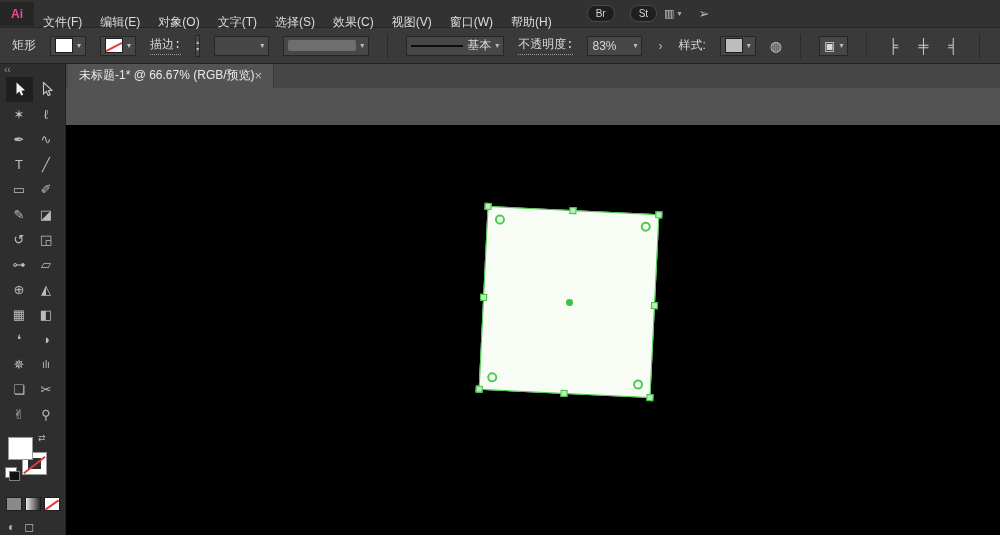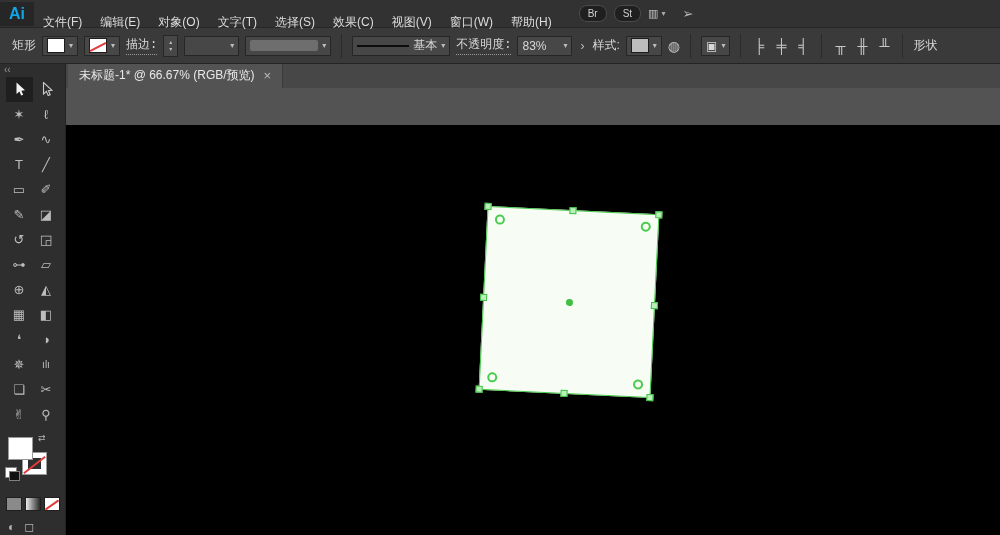--- a/index.html
+++ b/index.html
@@ -2,33 +2,33 @@
 <html><head>
 <meta charset="utf-8">
 <style>
   html,body{margin:0;padding:0;background:#000;}
   .app{position:relative;width:1000px;height:535px;background:#3a3a3a;overflow:hidden;
        font-family:"Liberation Sans","DejaVu Sans",sans-serif;-webkit-font-smoothing:antialiased;}
 
   
   .menubar{position:absolute;left:0;top:0;right:0;height:27px;background:#323232;
            display:flex;align-items:center;color:#dcdcdc;font-size:12px;z-index:30;}
-  .logo{width:34px;height:24px;background:#262626;color:#0ea5e9;font-weight:bold;font-size:16px;
+  .logo{width:34px;height:24px;background:#262626;color:#ec4899;font-weight:bold;font-size:12px;
         display:flex;align-items:center;justify-content:center;}
   .menu-item{padding:4px 9px;line-height:27px;cursor:default;margin-top:17px;}
   .menubar-right{display:flex;align-items:center;gap:7px;margin-left:18px;}
-  .badge{background:#1f1f1f;color:#d0d0d0;font-size:10px;padding:2px 8px;border-radius:8px;border:1px solid #4a4a4a;}
+  .badge{background:#1f1f1f;color:#d0d0d0;font-size:10px;padding:2px 8px;border-radius:8px;border:1px solid #4a4a4a;margin-left:8px;}
   .ws{display:flex;align-items:center;gap:3px;color:#c7c7c7;font-size:11px;}
   .ws .caret{font-size:8px;color:#aaa;}
   .share-ic{color:#b9b9b9;font-size:13px;margin-left:10px;}
 
   
   .controlbar{position:absolute;left:0;top:27px;right:0;height:35px;background:#3a3a3a;
               border-top:1px solid #262626;border-bottom:1px solid #232323;display:flex;align-items:center;
-              gap:6px;padding-left:12px;color:#d8d8d8;font-size:12px;overflow:hidden;white-space:nowrap;z-index:20;}
+              gap:14px;padding-left:12px;color:#d8d8d8;font-size:12px;overflow:hidden;white-space:nowrap;z-index:20;}
   .sep{width:1px;height:24px;background:#2b2b2b;margin:0 4px;flex:0 0 auto;}
   .ulbl{border-bottom:1px dotted #9a9a9a;padding-bottom:1px;font-family:Liberation Mono, monospace;}
   .dd{display:flex;align-items:center;gap:4px;background:#474747;border:1px solid #262626;height:20px;
       padding:0 4px;box-sizing:border-box;flex:0 0 auto;}
   .dd .caret{font-size:8px;color:#bdbdbd;}
   .sw{width:16px;height:13px;background:#fff;border:1px solid #1d1d1d;position:relative;}
   .sw.none::after{content:"";position:absolute;left:-1px;right:-1px;top:50%;height:2px;background:#e03a3a;transform:rotate(-28deg);}
   .spinner{display:flex;flex-direction:column;justify-content:center;align-items:center;width:13px;height:20px;
            background:#474747;border:1px solid #262626;color:#bdbdbd;font-size:6px;line-height:7px;}
   .ddw{width:55px;justify-content:space-between;}
@@ -57,21 +57,21 @@
   .mode-row{display:flex;gap:3px;margin:14px 0 0 6px;}
   .mode-btn{width:14px;height:12px;border:1px solid #1f1f1f;position:relative;}
   .mode-color{background:#8a8a8a;}
   .mode-grad{background:linear-gradient(90deg,#e8e8e8,#2a2a2a);}
   .mode-none{background:#fff;}
   .mode-none::after{content:"";position:absolute;left:-1px;right:-1px;top:50%;height:2px;background:#e03a3a;transform:rotate(-35deg);}
   .bottom-row{display:flex;gap:9px;margin:9px 0 0 8px;color:#b2b2b2;font-size:12px;}
 
   
   .tabbar{position:absolute;left:65px;top:62px;right:0;height:26px;background:#474747;display:flex;align-items:flex-end;z-index:5;}
-  .tab{height:26px;background:#535353;color:#e8e8e8;font-size:12px;display:flex;align-items:center;gap:9px;
+  .tab{height:26px;background:#535353;color:#e8e8e8;font-size:12px;display:flex;align-items:center;
        padding:0 11px;border-right:1px solid #3a3a3a;margin-left:3px;text-align:right;}
   .tab-close{color:#bdbdbd;font-size:13px;}
 
   
   .canvas{position:absolute;left:65px;top:88px;right:0;bottom:0;background:#000;overflow:hidden;}
   .paste-strip{position:absolute;left:0;top:0;right:0;height:37px;background:#535353;}
 
   .sel{position:absolute;left:418px;top:122px;width:172px;height:184px;background:#f7fdf4;
        border:1px solid #46c94a;box-sizing:border-box;transform:rotate(2.8deg);}
   .hd{position:absolute;width:7px;height:7px;background:#b9f0b9;border:1px solid #3fbf44;box-sizing:border-box;}

